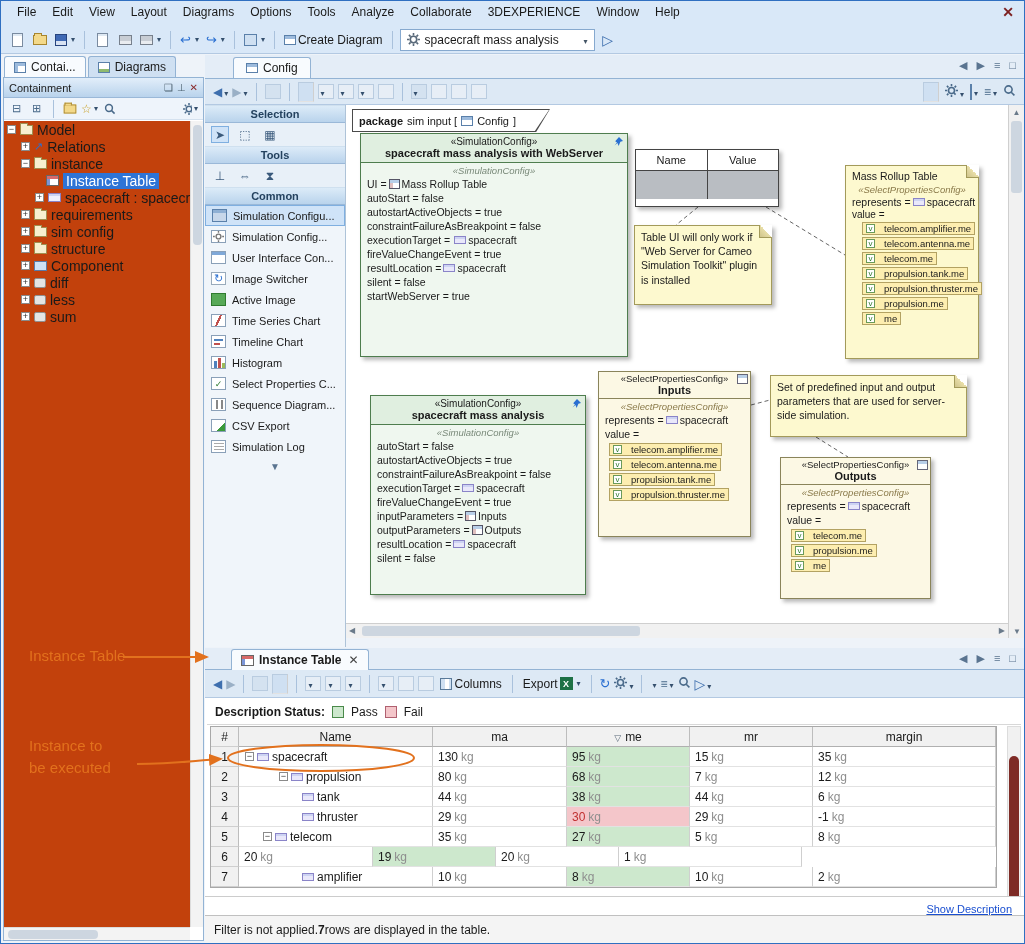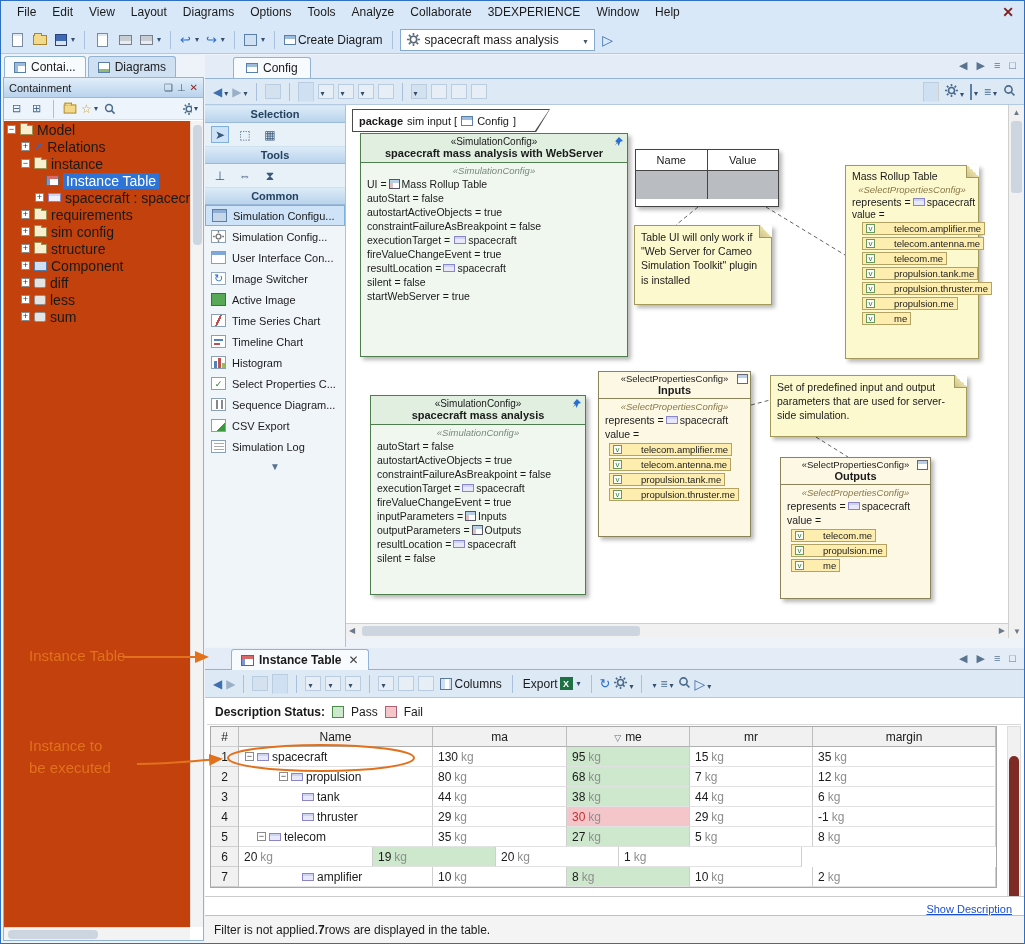--- a/index.html
+++ b/index.html
@@ -111,21 +111,21 @@
 .nvrow{display:flex}
 .nvcell{flex:1;border-right:1px solid #444;display:flex;align-items:center;justify-content:center}
 .nvcell:last-child{border-right:none}
 .nvhead{height:21px;border-bottom:1px solid #444}
 .nvbody{height:28px;background:#b9bdc2}
 .note{position:absolute;background:#fdf9cf;border:1px solid #a39a5a;box-shadow:3px 3px 4px rgba(0,0,0,.28);font-size:10.5px;padding:4px 6px}
 .fold{position:absolute;top:-1px;right:-1px;width:13px;height:13px;background:linear-gradient(225deg,#fff 0 50%,#e9dfa9 50%,#cfc48b 100%);border-left:1px solid #a39a5a;border-bottom:1px solid #a39a5a}
 .selbox{position:absolute;background:#fcf8e4;border:1px solid #8a845a;box-shadow:3px 3px 4px rgba(0,0,0,.28)}
 .selbox .hdr{border-bottom:1px solid #8a845a;text-align:center;padding:1px 4px 2px;position:relative}
 .cornergrid{position:absolute;top:2px;right:2px;width:11px;height:10px;background:#fff;border:1px solid #667;box-shadow:inset 0 3px 0 #b8cfe8}
-.chip{display:flex;align-items:center;gap:19px;background:#fdeeb0;border:1px solid #b3a262;height:13px;margin:2px 0 2px 10px;padding:0 3px;font-size:9.5px;width:fit-content;white-space:nowrap}
+.chip{display:flex;align-items:center;gap:9px;background:#fdeeb0;border:1px solid #b3a262;height:13px;margin:2px 0 2px 10px;padding:0 3px;font-size:9.5px;width:fit-content;white-space:nowrap}
 .vchk{width:9px;height:9px;border:1px solid #6a9a5a;background:#fff;color:#2f7a2f;font-size:8px;line-height:8px;text-align:center;flex:none}
 .vchk::before{content:"v"}
 .cscroll-v{position:absolute;left:1007px;top:104px;width:16px;height:533px;background:#f1f1f1;border-left:1px solid #cfcfcf}
 .cscroll-v .arrow{display:block;text-align:center;color:#6a7a8a;font-size:8px;padding-top:3px}
 .cscroll-v .thumb{position:absolute;left:2px;top:16px;width:11px;height:72px;background:#cdd6e0;border-radius:3px}
 .cscroll-h{position:absolute;left:345px;top:622px;width:662px;height:15px;background:#f1f1f1;border-top:1px solid #cfcfcf}
 .cscroll-h .thumb{position:absolute;left:6px;top:2px;width:278px;height:10px;background:#cdd6e0;border-radius:3px}
 .cscroll-h .arrow{position:absolute;top:2px;color:#6a7a8a;font-size:8px}
 
 
@@ -900,21 +900,21 @@
       <div class="c mg">
           <span class="num">-1</span>
           <span class="unit">kg</span>
         </div>
     </div>
 
     <div class="itrow">
       <div class="c numc">
           <span>5</span>
         </div>
-      <div class="c name" style="padding-left:18px">
+      <div class="c name" style="padding-left:24px">
           <span class="exp minus"></span>
           <span class="ic-inst" style="margin:0 3px"></span>
           <span>telecom</span>
         </div>
       <div class="c ma">
           <span class="num">35</span>
           <span class="unit">kg</span>
         </div>
       <div class="c me pass">
           <span class="num">27</span>

